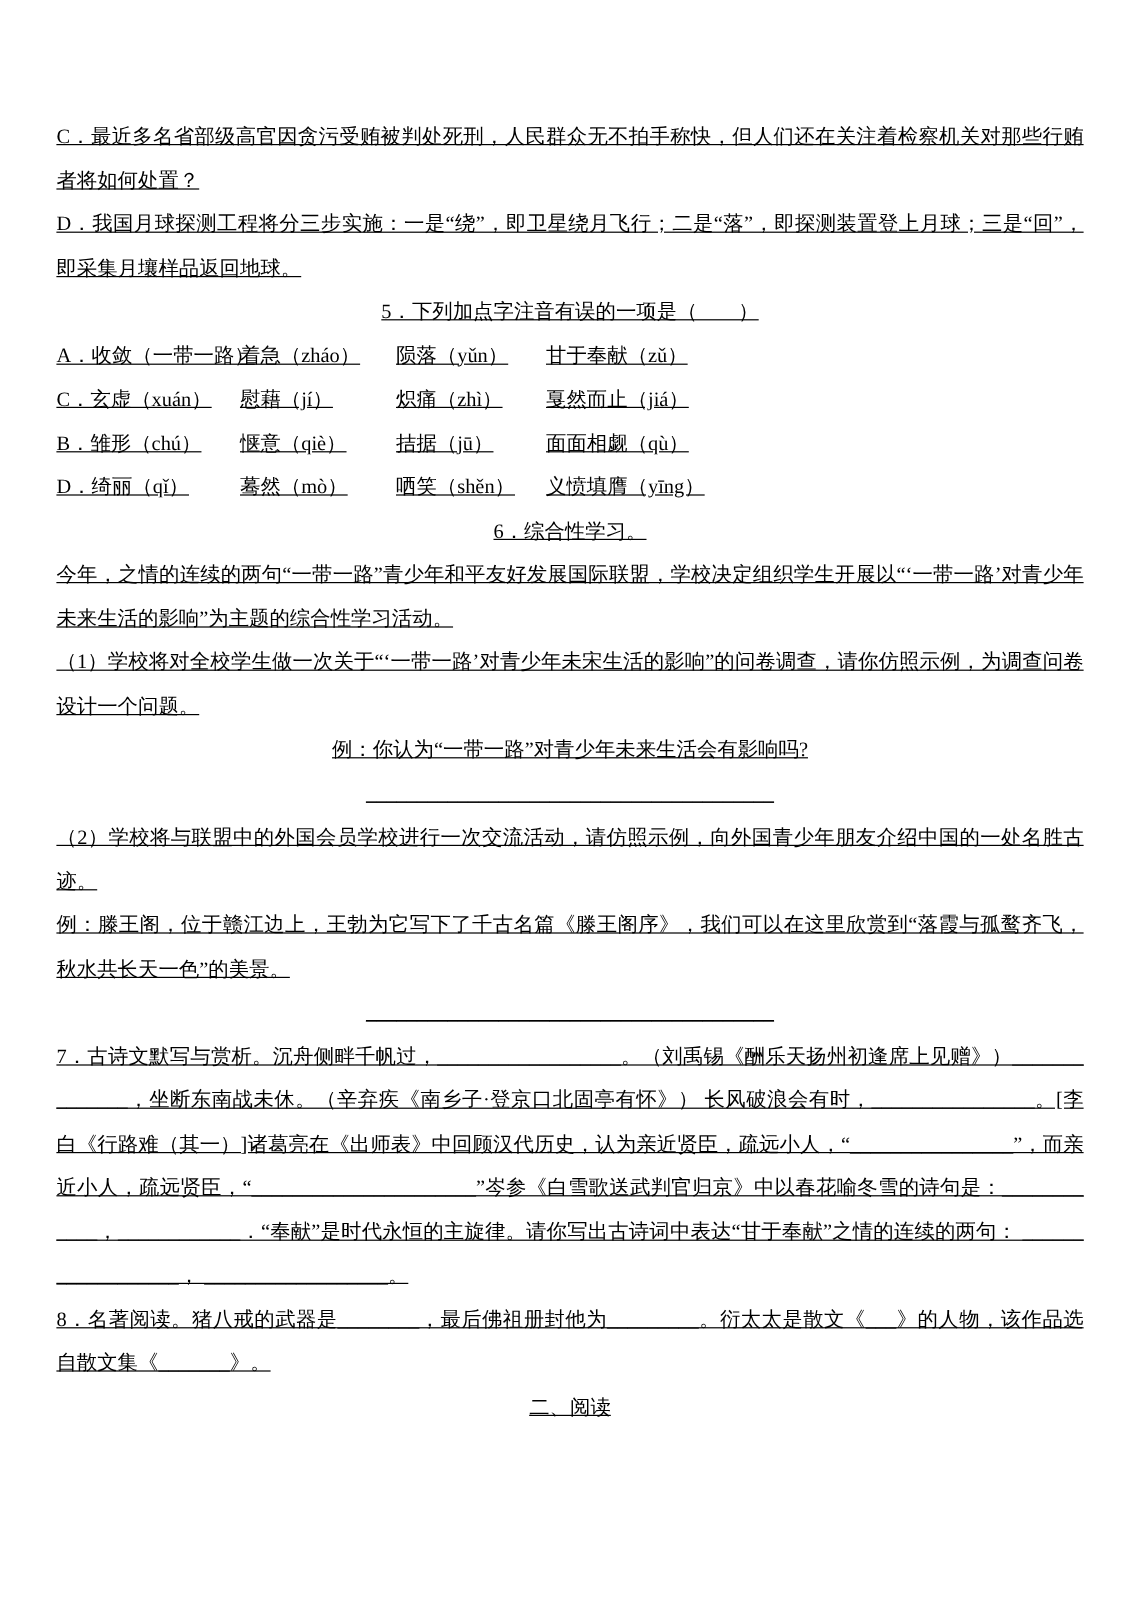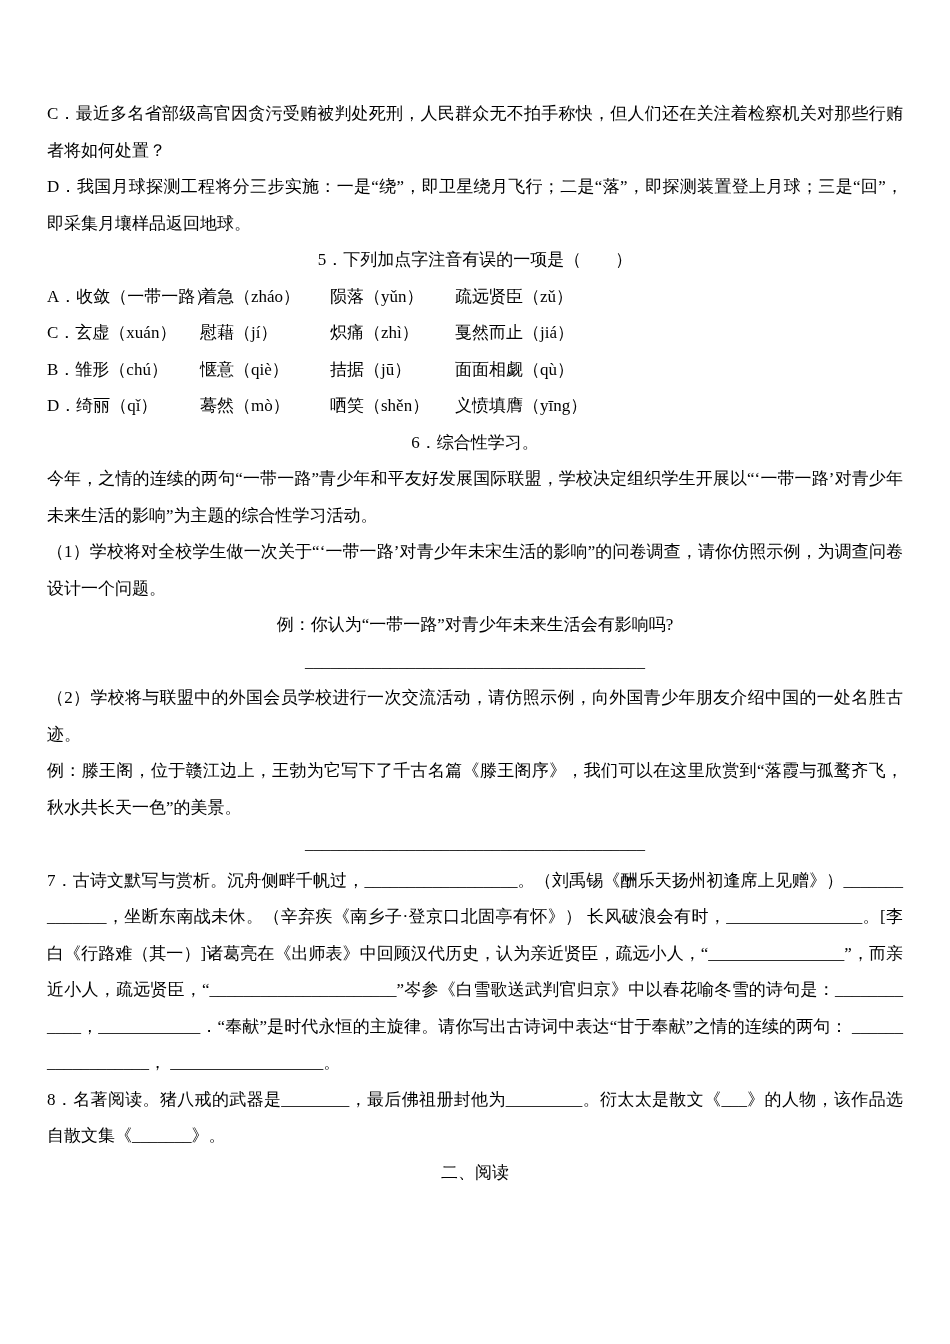--- a/index.html
+++ b/index.html
@@ -10,20 +10,21 @@
     color: #000000;
     font-family: "Liberation Serif", "DejaVu Serif", serif;
     overflow: hidden;
   }
   .page {
     width: 950px;
     height: 1224px;
     padding: 96px 47px 0 47px;
     font-size: 17px;
     line-height: 36.5px;
+    text-decoration: underline;
   }
   .para {
     text-align: justify;
     word-break: break-all;
   }
   .plain {
     text-align: center;
     word-break: break-all;
   }
   .opt-row {
@@ -45,21 +46,21 @@
 
   <p class="para">C．最近多名省部级高官因贪污受贿被判处死刑，人民群众无不拍手称快，但人们还在关注着检察机关对那些行贿者将如何处置？</p>
   <p class="para">D．我国月球探测工程将分三步实施：一是“绕”，即卫星绕月飞行；二是“落”，即探测装置登上月球；三是“回”，即采集月壤样品返回地球。</p>
 
   <p class="plain">5．下列加点字注音有误的一项是（　　）</p>
 
   <div class="opt-row">
     <span>A．收敛（一带一路）</span>
     <span>着急（zháo）</span>
     <span>陨落（yǔn）</span>
-    <span>疏远贤臣（zǔ）</span>
+    <span>甘于奉献（zǔ）</span>
   </div>
   <div class="opt-row">
     <span>C．玄虚（xuán）</span>
     <span>慰藉（jí）</span>
     <span>炽痛（zhì）</span>
     <span>戛然而止（jiá）</span>
   </div>
   <div class="opt-row">
     <span>B．雏形（chú）</span>
     <span>惬意（qiè）</span>

